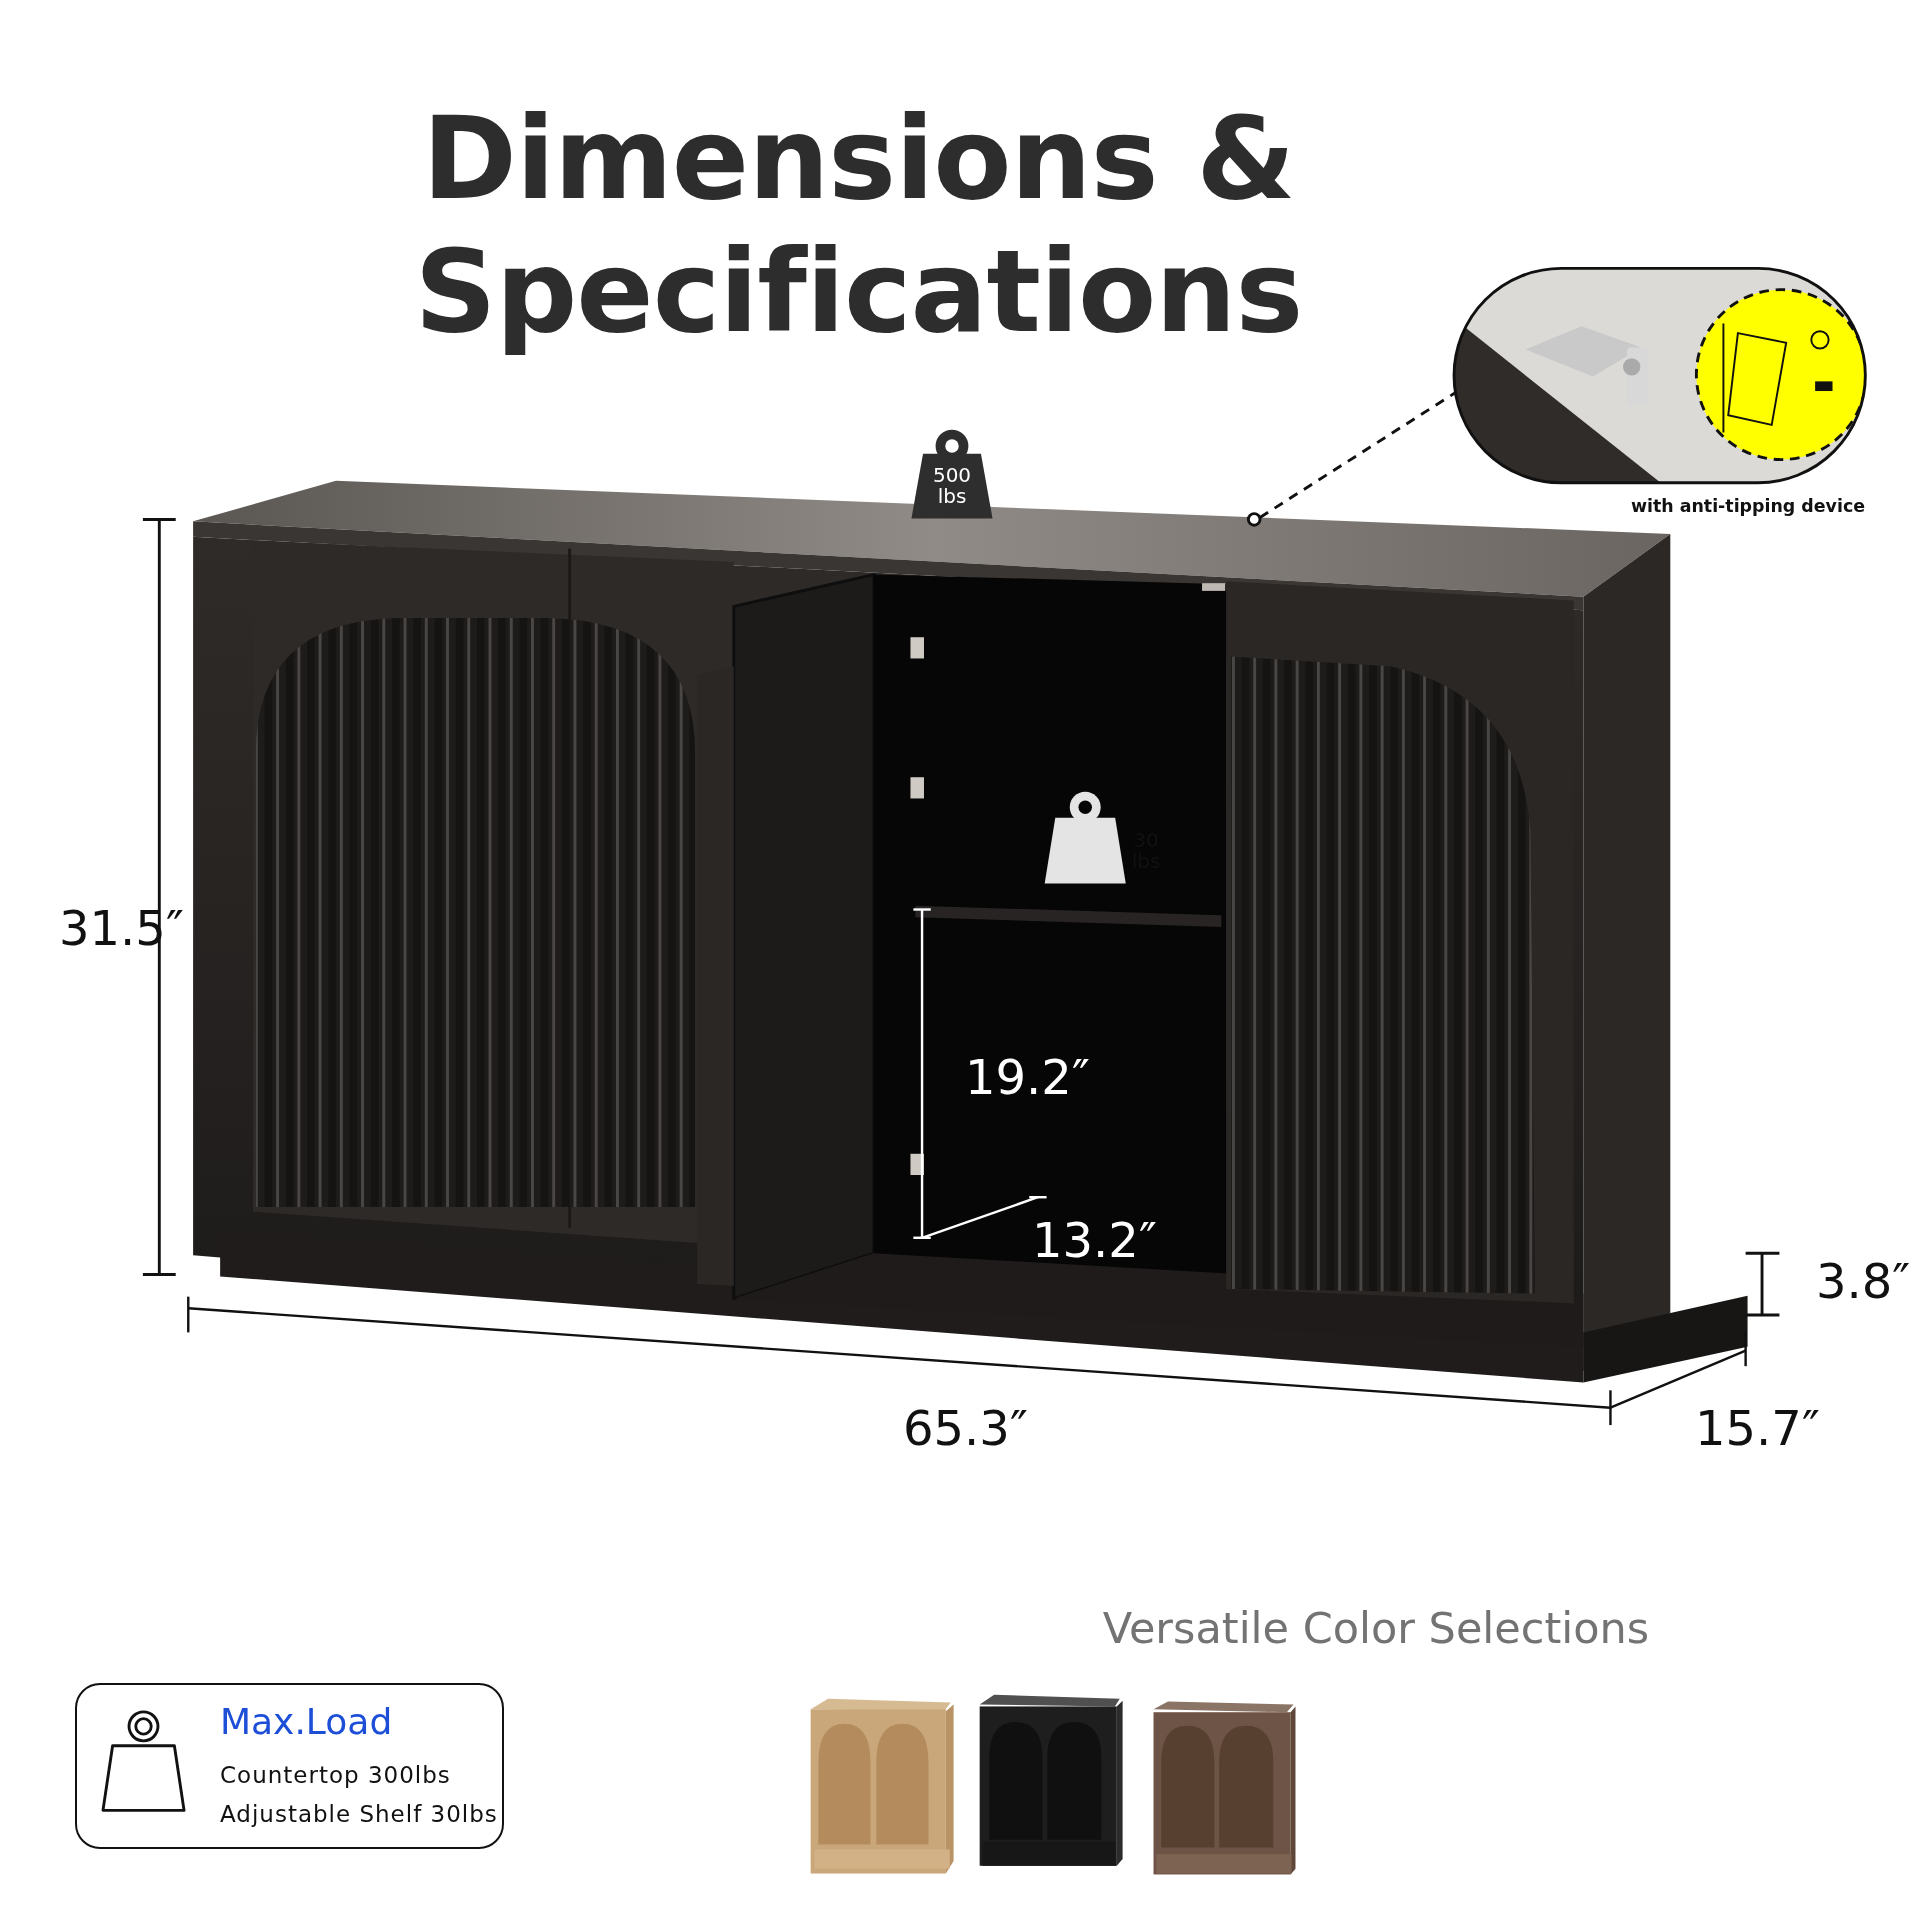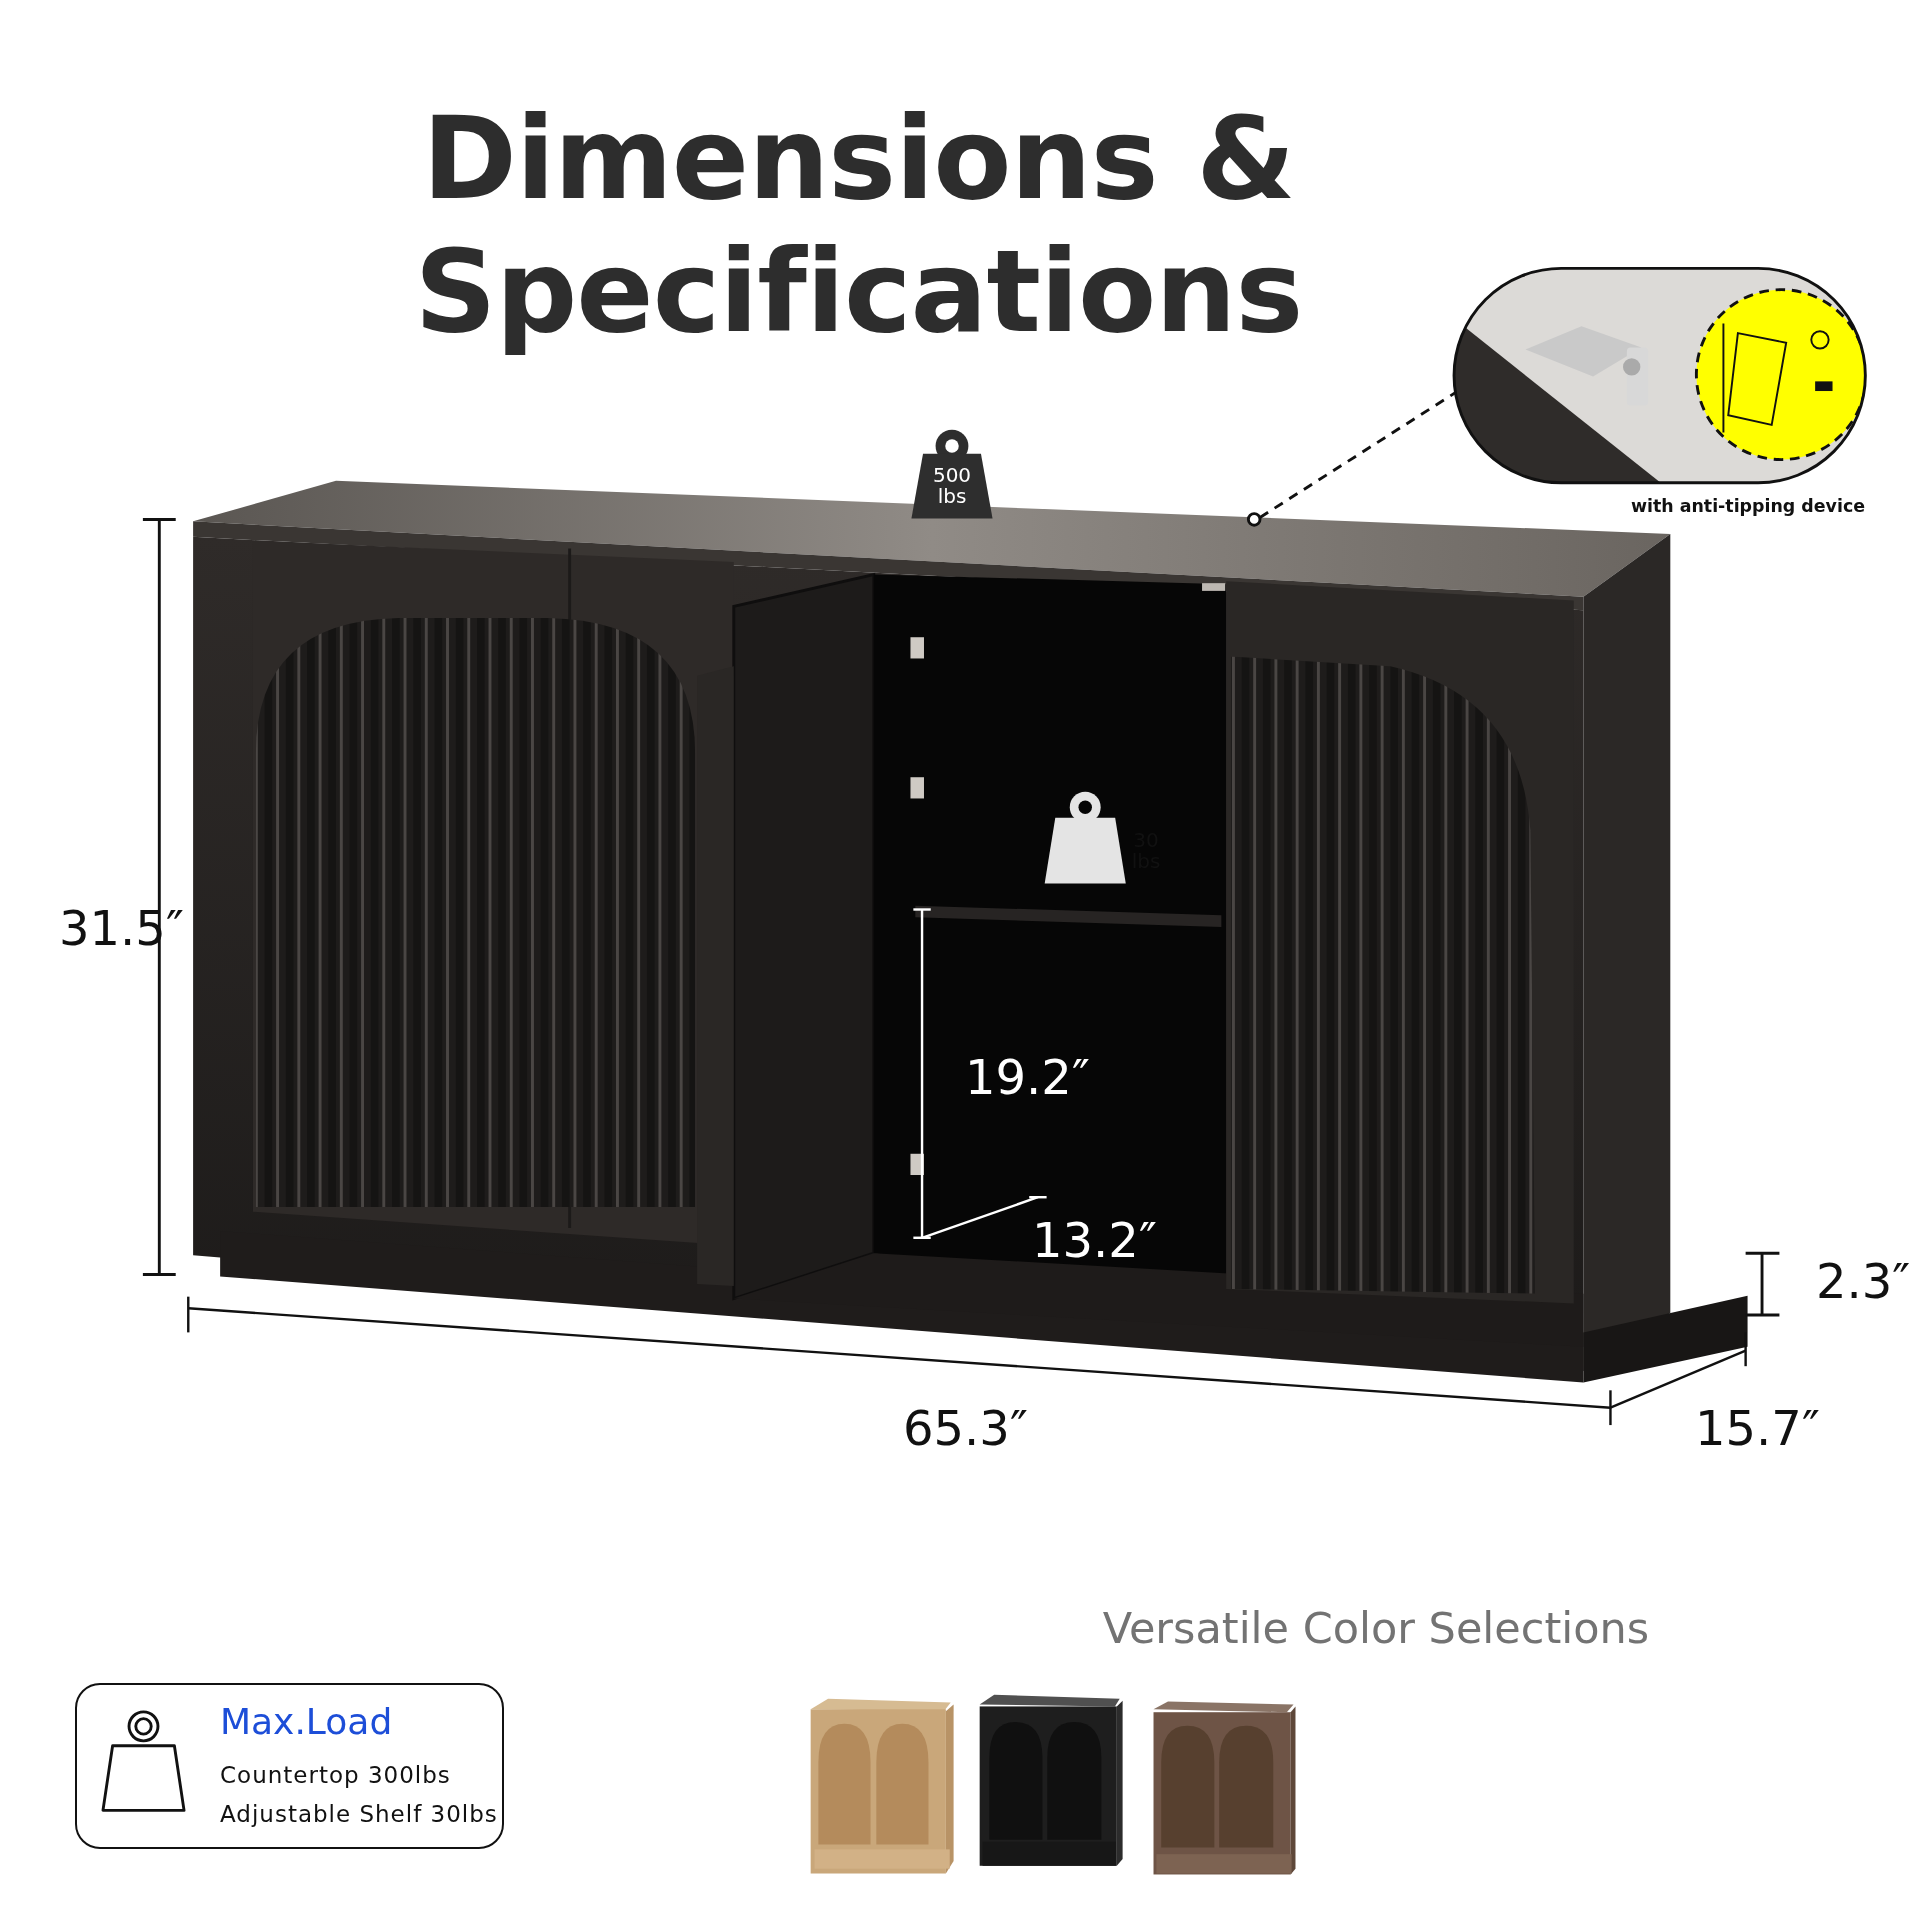--- a/index.html
+++ b/index.html
@@ -160,21 +160,21 @@
   <div>lbs</div>
 </div>
 <div class="abs weight-text" style="left:1116px;top:830px;width:60px;font-size:20px;color:#111;">
   <div>30</div>
   <div>lbs</div>
 </div>
 
 <div class="abs dim-label" style="left:31px;top:900px;">31.5″</div>
 <div class="abs dim-label" style="left:875px;top:1400px;">65.3″</div>
 <div class="abs dim-label" style="left:1667px;top:1400px;">15.7″</div>
-<div class="abs dim-label" style="left:1788px;top:1253px;">2.3″</div>
+<div class="abs dim-label" style="left:1788px;top:1253px;">3.8″</div>
 <div class="abs dim-label white" style="left:937px;top:1049px;">19.2″</div>
 <div class="abs dim-label white" style="left:1004px;top:1212px;">13.2″</div>
 
 <div class="abs callout-caption" style="left:1454px;top:496px;width:411px;text-align:right;">with anti-tipping device</div>
 
 <div class="abs maxload-box"></div>
 <svg class="abs" style="left:95px;top:1709px;" width="97" height="111" viewBox="0 0 100 115">
   <circle cx="50" cy="18" r="15" fill="none" stroke="#111" stroke-width="3"></circle>
   <circle cx="50" cy="18" r="8" fill="none" stroke="#111" stroke-width="3"></circle>
   <polygon points="18,38 82,38 92,105 8,105" fill="none" stroke="#111" stroke-width="3" stroke-linejoin="round"></polygon>

